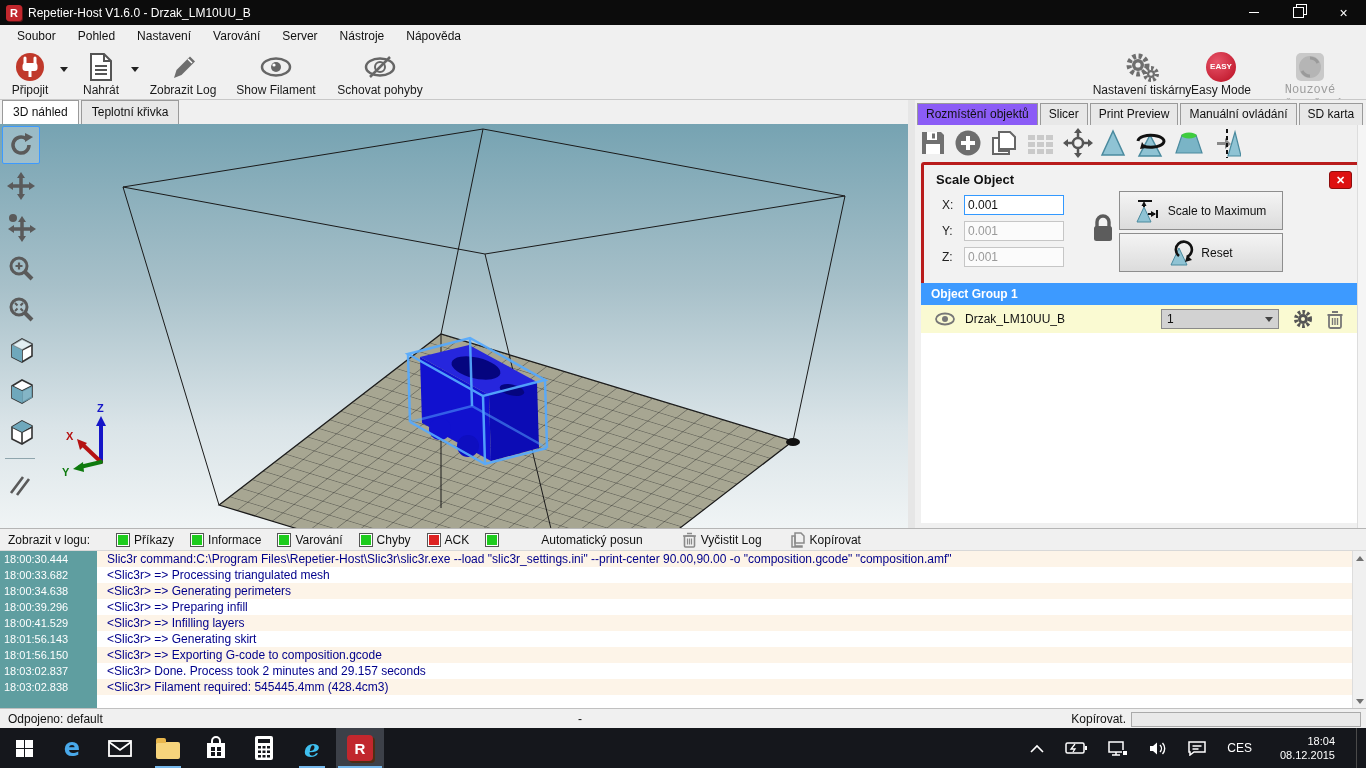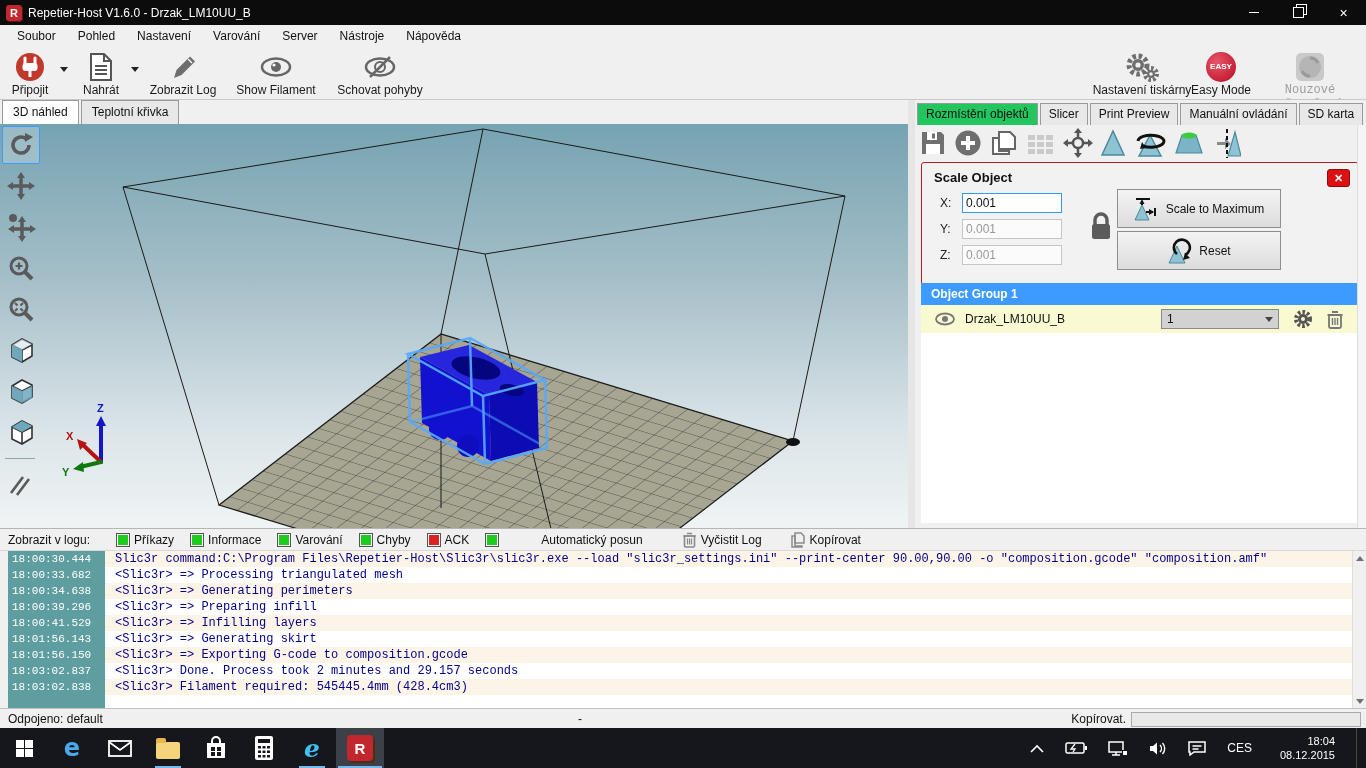--- a/index.html
+++ b/index.html
@@ -38,23 +38,23 @@
   .vt{width:36px;height:36px;display:flex;align-items:center;justify-content:center;border:1px solid transparent;border-radius:2px;}
   .vt.sel{border:1px solid #3d9aff;background:rgba(255,255,255,.25);}
   .vsep{width:30px;height:1px;background:#8fa5ad;margin:4px 0 4px 3px;}
   #scene{position:absolute;left:40px;top:0;}
   
   #vsplit{left:908px;top:100px;width:7px;height:428px;background:#e6e6e6;}
   
   #rpanel{left:915px;top:100px;width:451px;height:428px;background:#f0f0f0;}
   #rtabs{position:absolute;left:0;top:3px;height:22px;display:flex;align-items:flex-end;padding-left:2px;}
   .rtab{padding:3px 8px 4px 8px;border:1px solid #9a9a9a;border-bottom:none;background:#e8e8e8;margin-right:2px;white-space:nowrap;}
-  .rtab.active{background:#22c55e;}
+  .rtab.active{background:#8b5cf6;}
   #rtools{position:absolute;left:4px;top:26px;height:34px;display:flex;align-items:center;gap:7px;}
-  #scalebox{position:absolute;left:6px;top:62px;width:436px;height:122px;border:1px solid #b91c1c;background:#f2f2f2;border-radius:3px;}
+  #scalebox{position:absolute;left:6px;top:62px;width:436px;height:122px;border:3px solid #b91c1c;background:#f2f2f2;border-radius:3px;}
   #scalebox .btitle{position:absolute;left:12px;top:7px;font-weight:bold;font-size:13px;}
   #sclose{position:absolute;right:8px;top:6px;width:21px;height:16px;background:#dd1111;border:1px solid #8d0d0d;border-radius:3px;
     color:#fff;font-weight:bold;font-size:11px;display:flex;align-items:center;justify-content:center;}
   .srow{position:absolute;left:18px;display:flex;align-items:center;gap:6px;}
   .slabel{width:16px;color:#222;}
   .num{width:92px;height:16px;border:1px solid #c6c6c6;background:#fbfbfb;font-family:"Liberation Sans",sans-serif;
     font-size:12px;color:#9a9a9a;padding:1px 3px;}
   .num.focused{border:1px solid #3399ff;background:#fff;color:#111;}
   .sbtn{position:absolute;left:195px;width:162px;height:37px;background:linear-gradient(#f4f4f4,#dcdcdc);
     border:1px solid #8e8e8e;display:flex;align-items:center;justify-content:center;gap:6px;font-size:12px;}
@@ -65,21 +65,21 @@
   .dd{margin-left:auto;width:118px;height:20px;background:#d2d2d2;border:1px solid #8a8a8a;display:flex;align-items:center;padding:0 5px;box-sizing:border-box;}
   .dd .arr{margin-left:auto;width:0;height:0;border-left:4px solid transparent;border-right:4px solid transparent;border-top:5px solid #444;}
   #ogempty{position:absolute;left:6px;top:233px;width:438px;height:190px;background:#fff;}
   #rscroll{position:absolute;right:0;top:25px;width:8px;height:403px;background:#f5f5f5;border-left:1px solid #ddd;}
   
   #loghead{left:0;top:528px;width:1366px;height:23px;background:#f0f0f0;border-top:1px solid #b5b5b5;border-bottom:1px solid #d8d8d8;
     box-sizing:border-box;display:flex;align-items:center;}
   .cbx{width:12px;height:12px;border:1px solid #555;box-shadow:inset 0 0 0 1px #fff;margin-right:4px;}
   .cb-green{background:#1ecc1e;} .cb-red{background:#dd2222;}
   .fitem{display:flex;align-items:center;font-size:12px;}
-  #logrows{left:8px;top:551px;width:1352px;height:157px;background:#fff;overflow:hidden;font-family:Liberation Mono, monospace;font-size:12px;}
+  #logrows{left:0;top:551px;width:1352px;height:157px;background:#fff;overflow:hidden;font-family:Liberation Sans, sans-serif;font-size:12px;}
   .lrow{display:flex;height:16px;line-height:16px;background:#fff;}
   .lrow:nth-child(odd){background:#fdf4e8;}
   .lt{width:97px;background:#5f9ea0;color:#fff;font-size:11px;padding-left:4px;box-sizing:border-box;flex:none;}
   .lx{color:#00008b;padding-left:10px;white-space:pre;}
   #logscroll{left:1352px;top:551px;width:14px;height:157px;background:#f0f0f0;border-left:1px solid #ddd;box-sizing:border-box;}
   .sarr{position:absolute;left:1px;width:12px;height:14px;background:#f0f0f0;display:flex;align-items:center;justify-content:center;}
   .sarr div{width:0;height:0;border-left:4px solid transparent;border-right:4px solid transparent;}
   .up div{border-bottom:5px solid #707070;} .dn div{border-top:5px solid #707070;}
   
   #statusbar{left:0;top:708px;width:1366px;height:20px;background:#f0f0f0;border-top:1px solid #c0c0c0;box-sizing:border-box;font-size:12px;}

